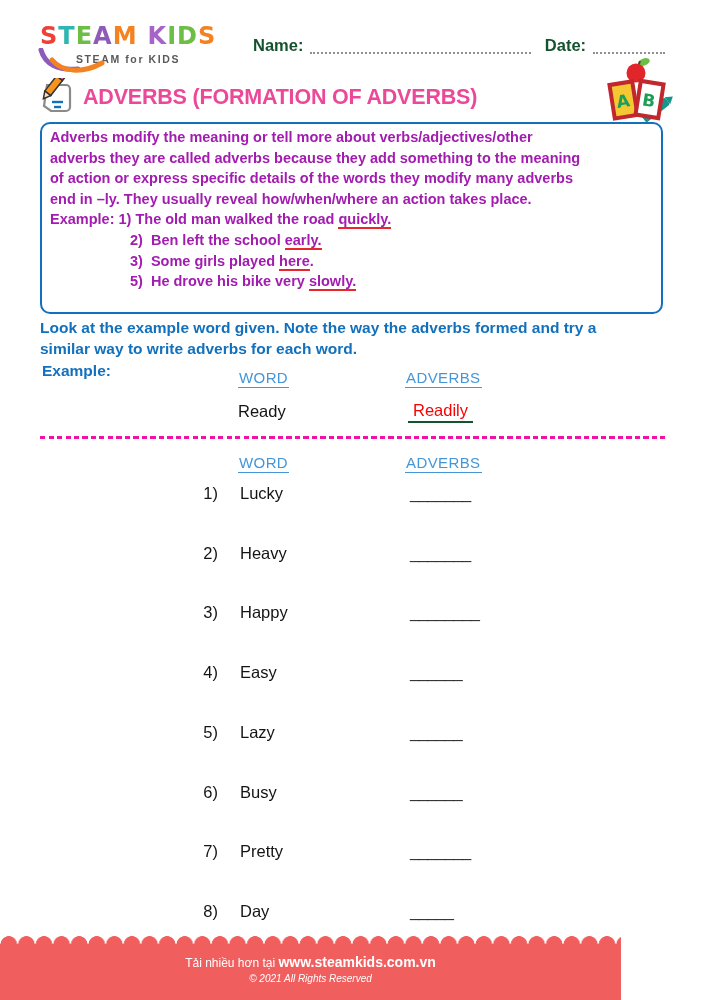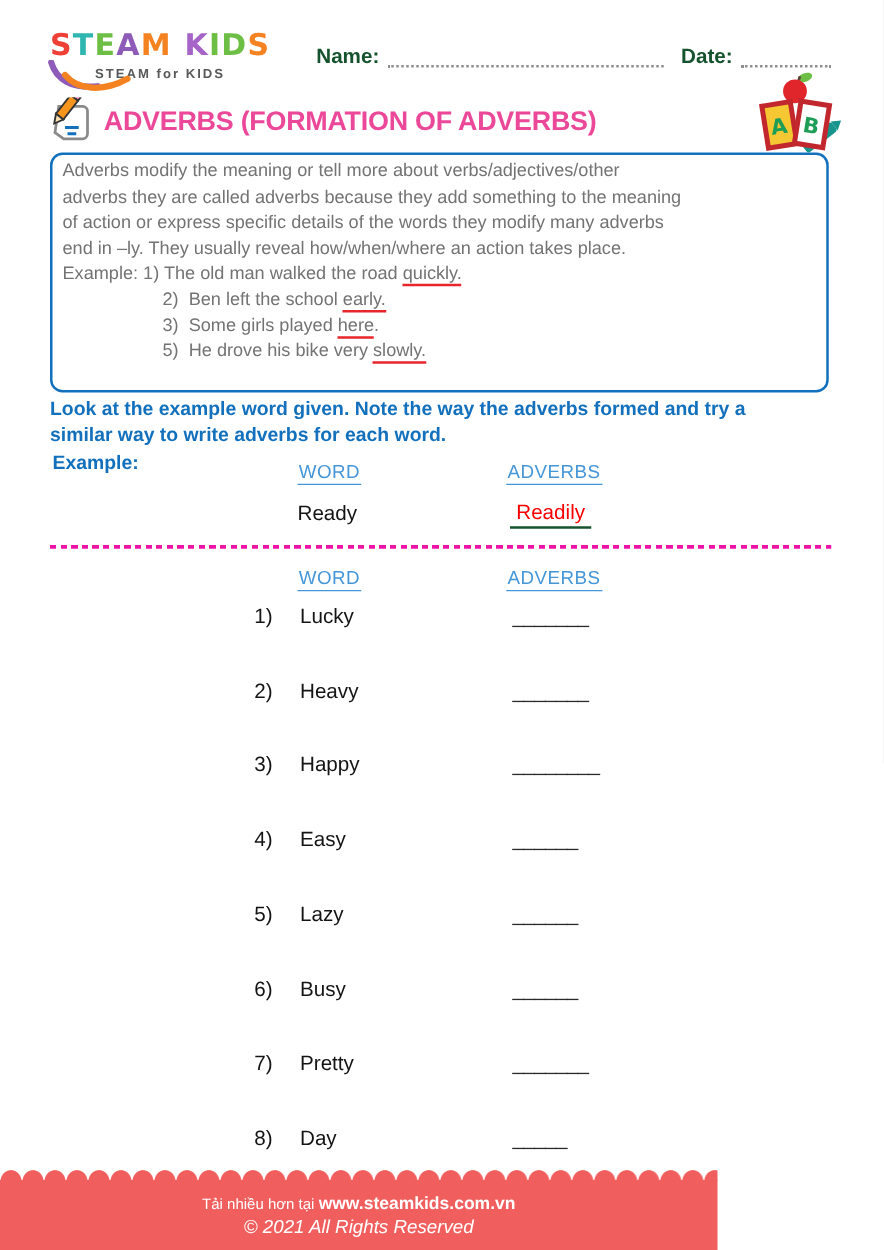--- a/index.html
+++ b/index.html
@@ -27,21 +27,21 @@
   
   .title-row{position:absolute;left:38px;top:78px;display:flex;align-items:center;}
   .pencil-icon{margin-right:7px;}
   .page-title{font-size:21.5px;font-weight:bold;color:#ec4899;letter-spacing:-0.2px;
               margin:0;white-space:nowrap;}
 
   
   .info-box{position:absolute;left:40px;top:122px;width:623px;height:192px;
             border:2px solid #1270bc;border-radius:10px;box-sizing:border-box;
             padding:3px 8px;overflow:hidden;}
-  .box-line{font-size:14.5px;font-weight:normal;color:#737373;line-height:20.6px;
+  .box-line{font-size:14.5px;font-weight:bold;color:#a21caf;line-height:20.6px;
             white-space:pre;}
   .box-line.indent{padding-left:80px;}
   .red-underline{border-bottom:2px solid #e8262c;}
 
   
   .instruction{position:absolute;left:40px;top:317px;width:608px;font-size:15.5px;
                font-weight:bold;color:#1270bc;line-height:21px;margin:0;}
   .example-label{position:absolute;left:42px;top:362px;font-size:15.5px;
                  font-weight:bold;color:#1270bc;}
 
@@ -61,27 +61,27 @@
   
   .hdr-word-ws{left:238px;top:454px;}
   .hdr-adv-ws{left:405px;top:454px;}
   .ws-rows{position:absolute;left:0;top:484px;width:707px;height:450px;}
   .ws-row{position:absolute;left:0;width:100%;height:22px;font-size:16.5px;color:#141414;}
   .ws-num{position:absolute;left:194px;width:24px;text-align:right;}
   .ws-word{position:absolute;left:240px;}
   .ws-blank{position:absolute;left:410px;color:#2a2a2a;letter-spacing:-0.5px;}
 
   
-  .footer{position:absolute;left:0;bottom:0;width:574px;height:56px;background:#f15e5e;}
+  .footer{position:absolute;left:0;bottom:0;width:621px;height:56px;background:#f15e5e;}
   .footer::before{content:"";position:absolute;top:-8px;left:0;width:100%;height:9px;
       background-image:radial-gradient(8.6px 9.5px at 8.8px 9.5px,#f15e5e 8.2px,rgba(241,94,94,0) 8.8px);
       background-size:17.6px 9px;background-repeat:repeat-x;}
   .footer-line1{text-align:center;padding-top:10px;color:#ffffff;font-size:12px;margin:0;}
   .footer-line1 .url{font-weight:bold;font-size:14px;}
-  .footer-line2{text-align:center;color:#ffffff;font-style:italic;font-size:15px;
+  .footer-line2{text-align:center;color:#ffffff;font-style:italic;font-size:10px;
                 margin:3px 0 0 0;}
 </style>
 </head>
 <body>
 
 <div class="page">
 
   <div class="logo">
     <svg class="logo-swoosh" width="72" height="30" viewBox="0 0 72 30">
       <path d="M5,2 C9,16 22,23 42,21" fill="none" stroke="#8e5cb8" stroke-width="5" stroke-linecap="round"></path>

